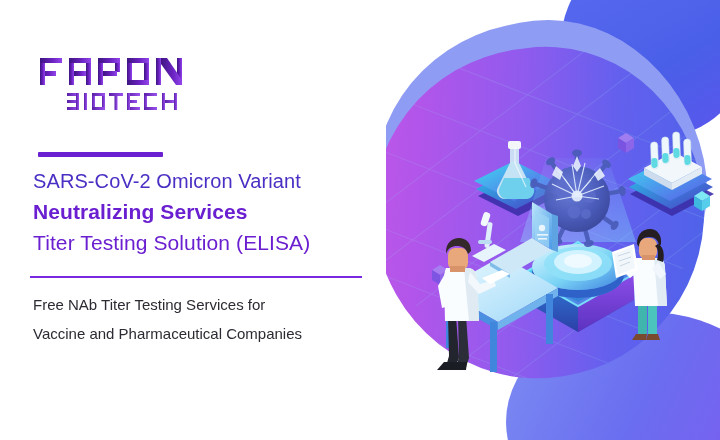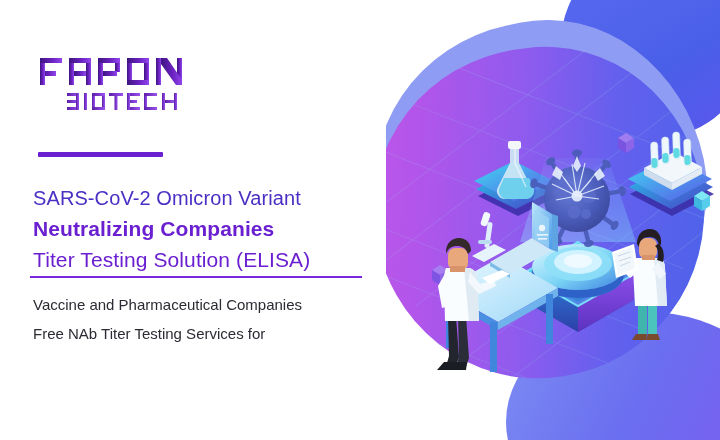--- a/index.html
+++ b/index.html
@@ -44,21 +44,21 @@
 
   .logo{position:absolute;left:38px;top:52px;width:160px;}
   .logo svg{display:block;}
 
   .rule-top{
     position:absolute;left:38px;top:152px;width:125px;height:5px;
     background:#6a1fd0;border-radius:1px;
   }
 
   .headline{position:absolute;left:33px;top:168px;width:360px;}
-  .h-line{line-height:1.30;white-space:nowrap;margin-top:17px;}
+  .h-line{line-height:1.30;white-space:nowrap;}
   .h1{font-size:20px;font-weight:400;color:#4B2FC4;letter-spacing:.1px;}
   .h2{font-size:21px;font-weight:700;color:#6a1fd0;letter-spacing:.1px;margin-top:4px;}
   .h3{font-size:21px;font-weight:400;color:#6a1fd0;letter-spacing:.1px;margin-top:4px;}
 
   .rule-mid{
     position:absolute;left:30px;top:276px;width:332px;height:2px;
     background:#7a28e0;
   }
 
   .sub{position:absolute;left:33px;top:290px;width:370px;}
@@ -423,24 +423,24 @@
           <rect x="136" y="41" width="3" height="17"></rect>
           <rect x="127" y="48" width="9" height="3"></rect>
         </g>
       </svg>
     </div>
 
     <div class="rule-top"></div>
 
     <div class="headline">
       <div class="h-line h1">SARS-CoV-2 Omicron Variant</div>
-      <div class="h-line h2">Neutralizing Companies</div>
+      <div class="h-line h2">Neutralizing Services</div>
       <div class="h-line h3">Titer Testing Solution (ELISA)</div>
     </div>
 
     <div class="rule-mid"></div>
 
     <div class="sub">
+      <div class="sub-line">Free NAb Titer Testing Services for</div>
       <div class="sub-line">Vaccine and  Pharmaceutical Companies</div>
-      <div class="sub-line">Free NAb Titer Testing Services for</div>
     </div>
   </div>
 </div>
 
 </body></html>

